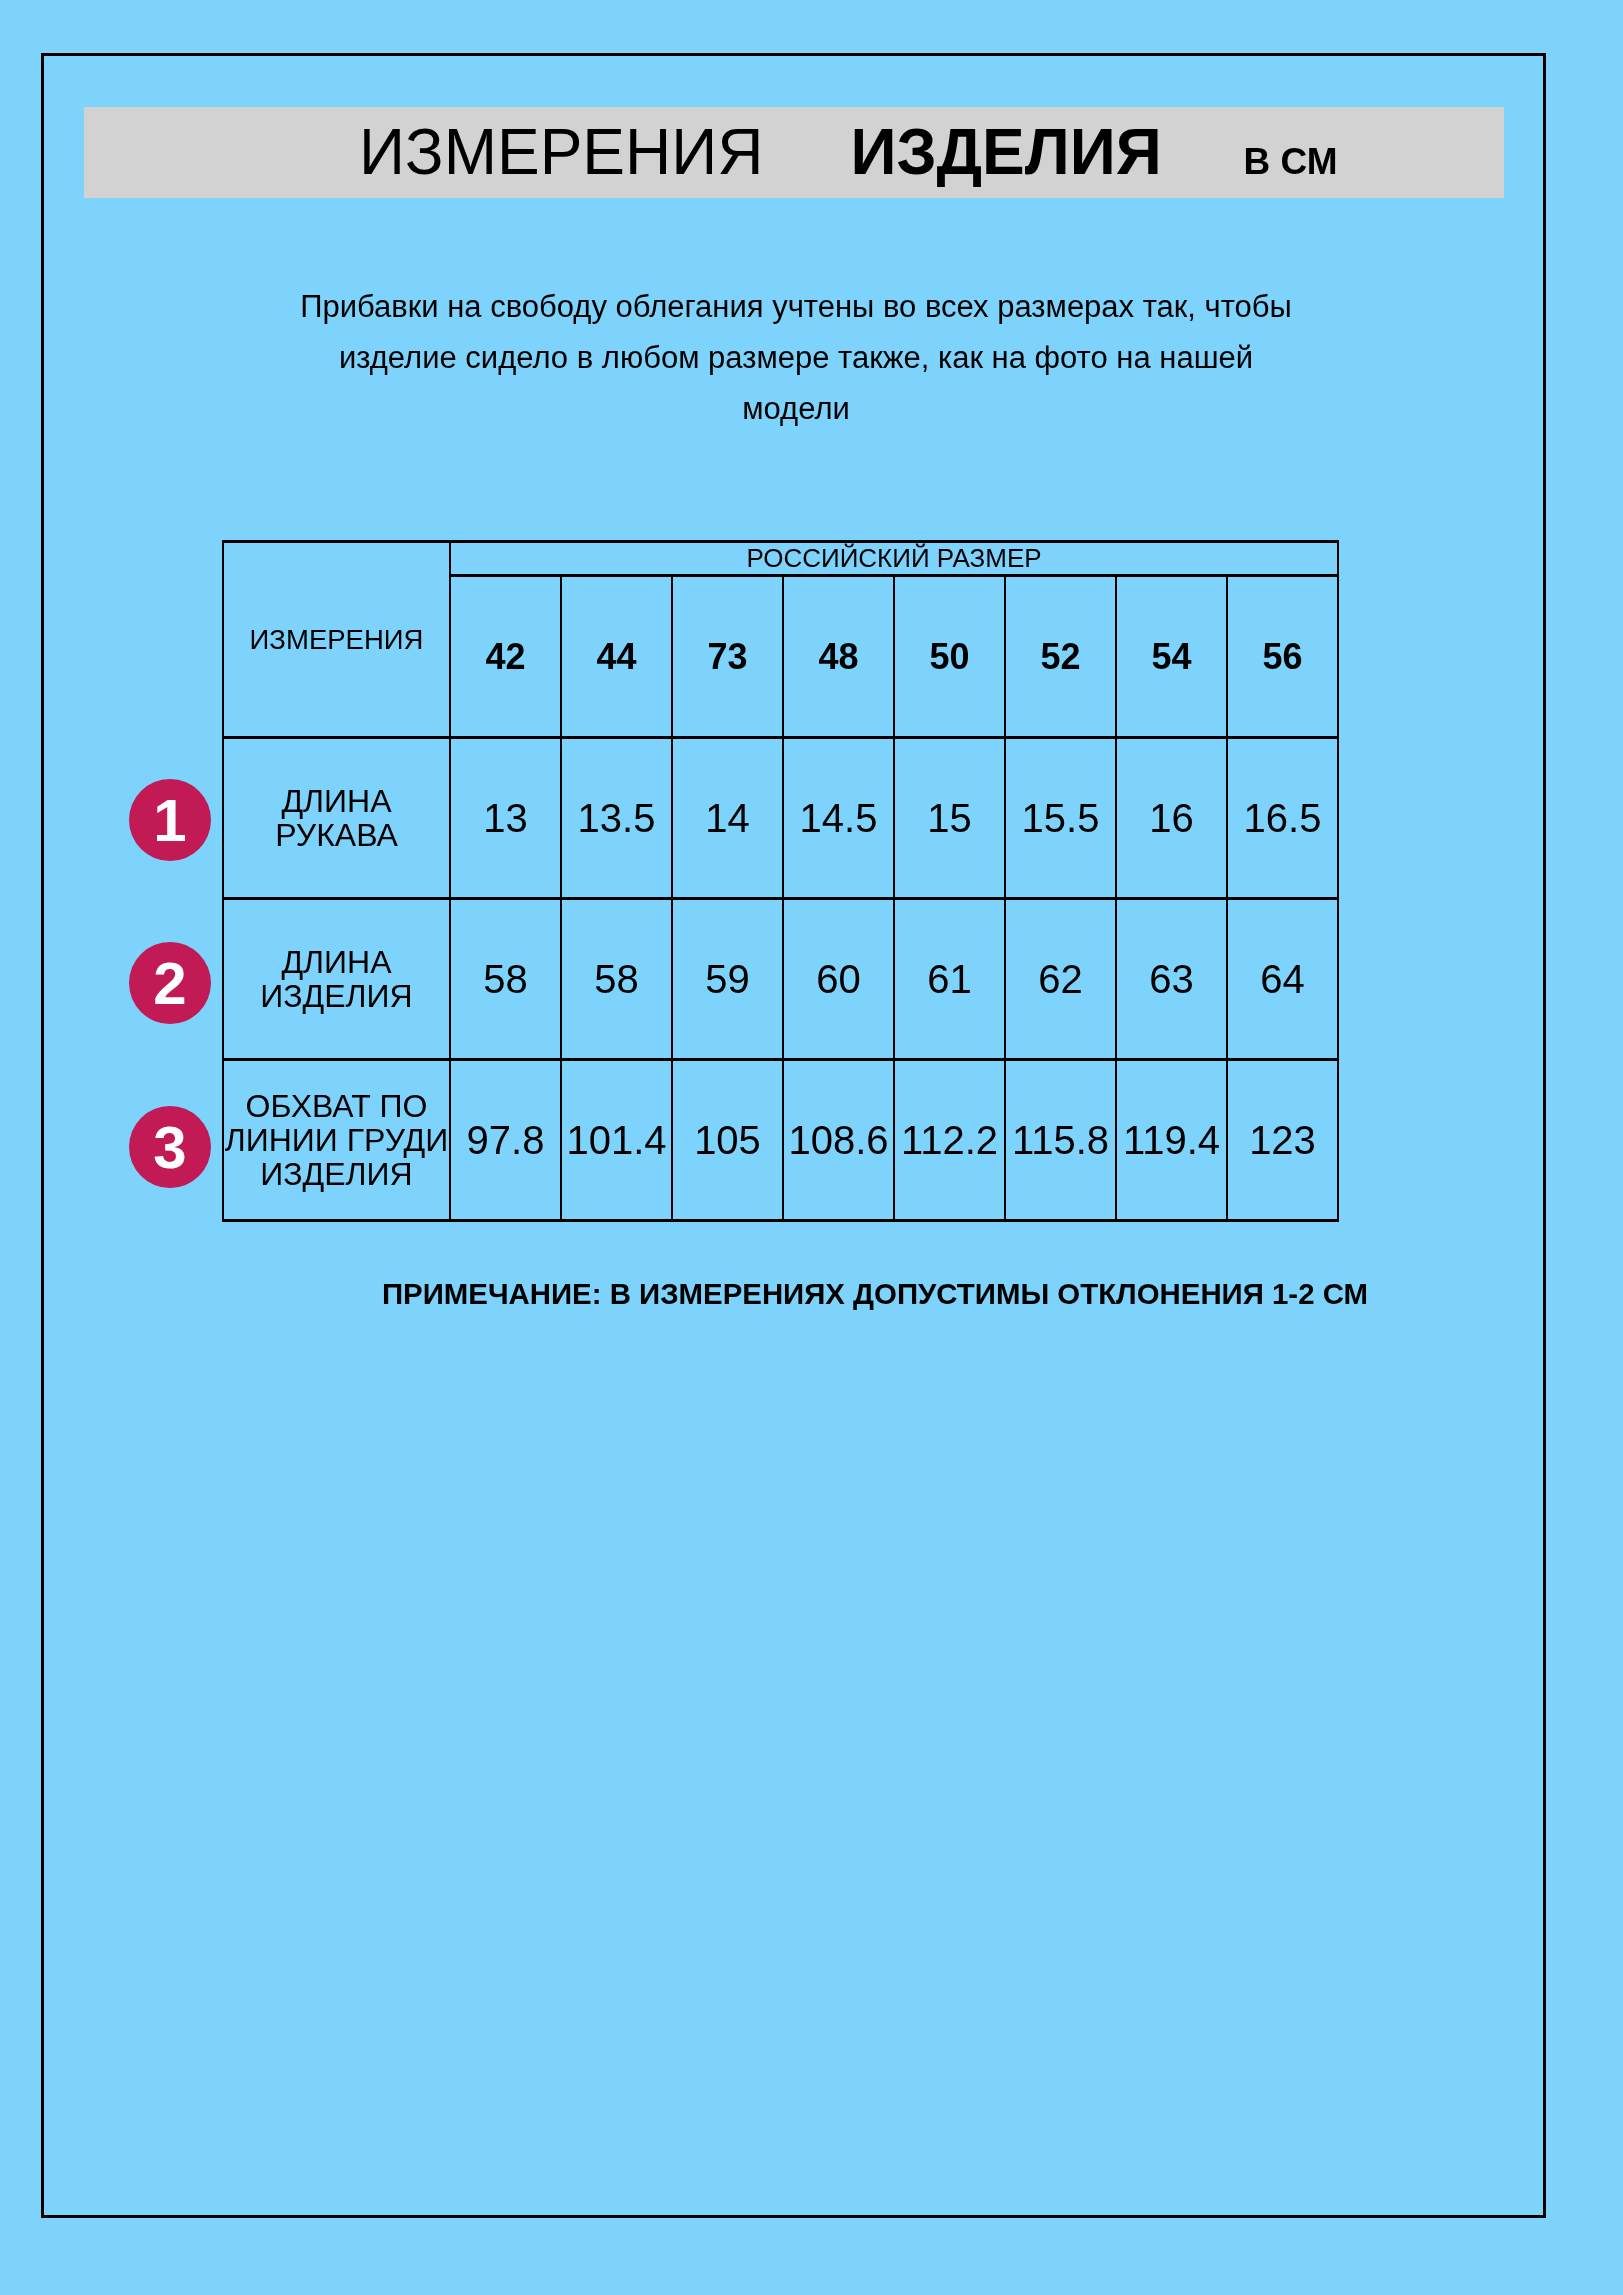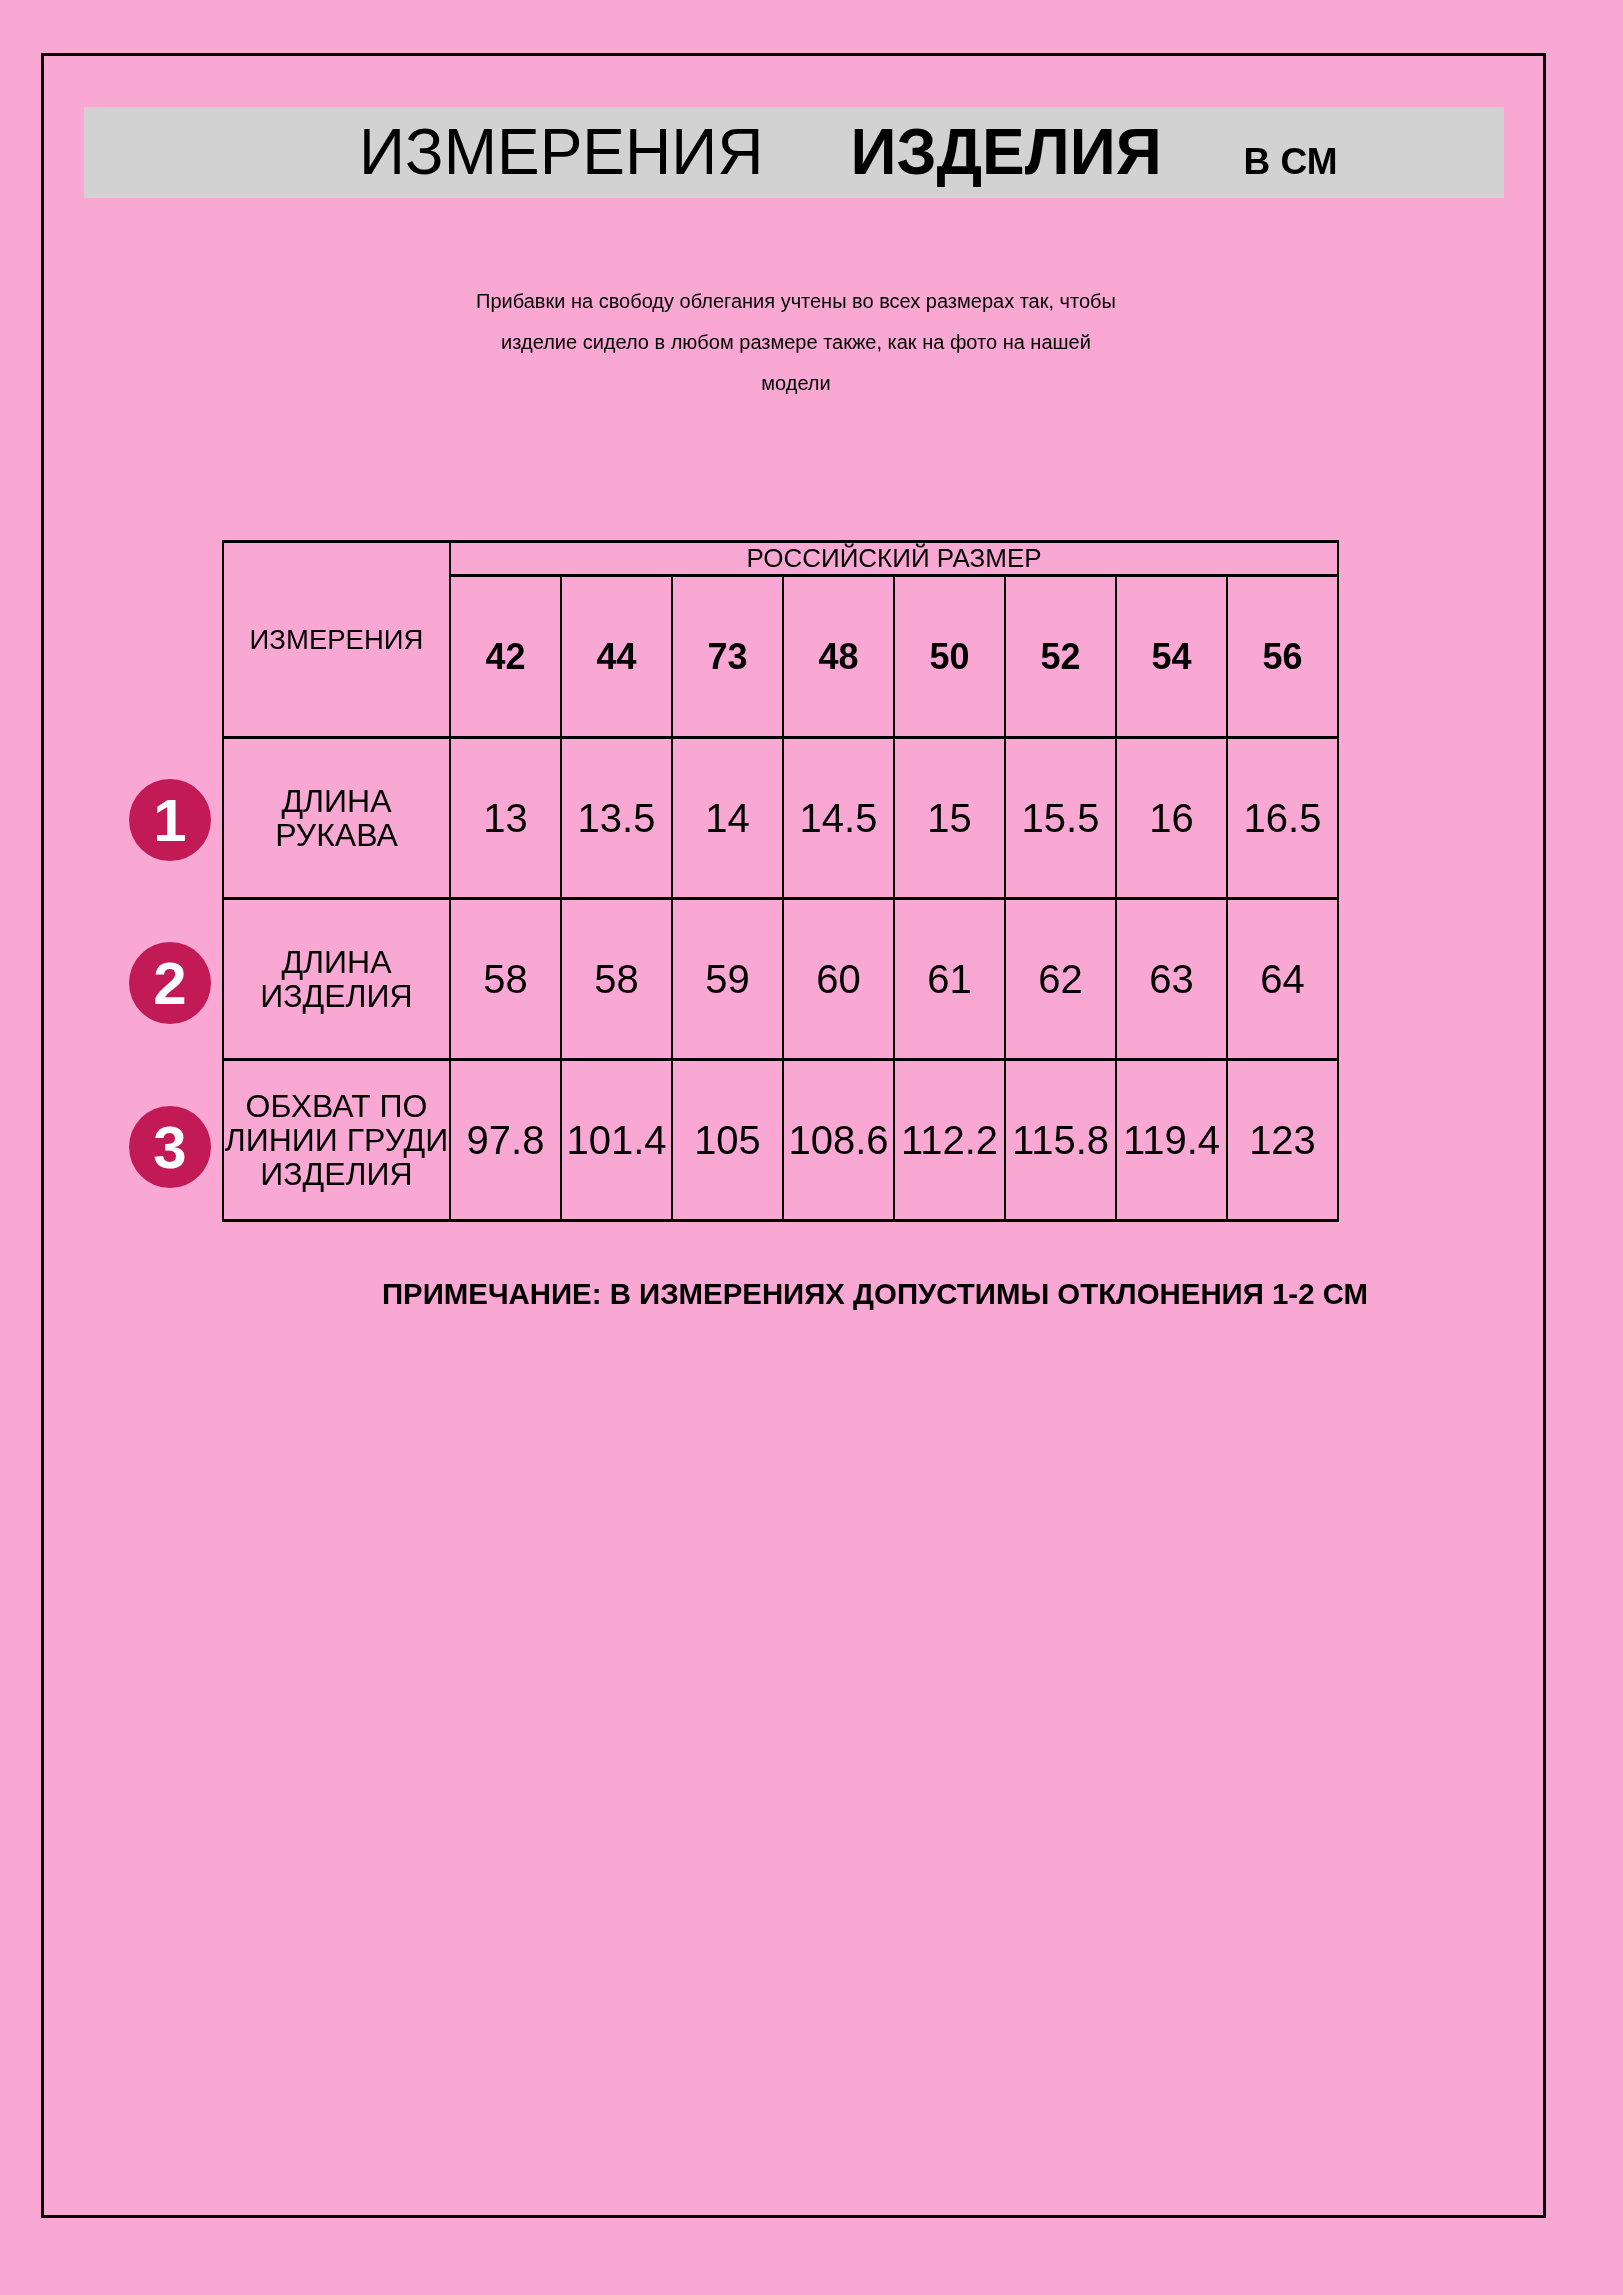--- a/index.html
+++ b/index.html
@@ -1,29 +1,29 @@
 <!DOCTYPE html>
 <html style="font-size:10.5px"><head>
 <meta charset="utf-8">
 <style>
   html,body{margin:0;padding:0;background:#fff;}
-  .page{position:relative;width:1623px;height:2295px;background:#f9a8d4;
+  .page{position:relative;width:1623px;height:2295px;background:#7dd3fc;
         font-family:"Liberation Sans",sans-serif;color:#000;overflow:hidden;}
   .frame{position:absolute;left:41px;top:53px;width:1505px;height:2165px;
          border:3.3px solid #000;box-sizing:border-box;}
   .title-band{position:absolute;left:84px;top:107px;width:1420px;height:91px;
           background:#d2d2d2;white-space:nowrap;padding-left:275px;box-sizing:border-box;}
   .title-band span{line-height:91px;vertical-align:baseline;}
   .t-measure{font-size:64px;}
   .t-product{font-size:64px;font-weight:bold;margin-left:84px;}
   .t-units{font-size:37px;font-weight:bold;margin-left:79px;}
   .model-code{position:absolute;left:222px;top:233px;width:1146px;
               text-align:center;font-size:48px;}
   .intro{position:absolute;left:220px;top:281px;width:1152px;text-align:center;
-         font-size:20px;line-height:41px;white-space:pre-line;}
+         font-size:31px;line-height:51px;white-space:pre-line;}
   .size-table{position:absolute;left:222px;top:540px;border-collapse:collapse;
               table-layout:fixed;}
   .size-table td{border:2.6px solid #000;text-align:center;vertical-align:middle;
                  padding:0;overflow:hidden;}
   .corner-cell{width:225px;font-size:27.5px;}
   .group-cell{height:31px;font-size:26px;border-top:3.9px solid #000 !important;
               border-bottom:3.9px solid #000 !important;}
   .corner-cell{border-top:3.9px solid #000 !important;border-bottom:3.9px solid #000 !important;}
   .sizes-row td{height:159px;font-size:36px;font-weight:bold;
                 border-bottom:3.9px solid #000;text-align:center;}

